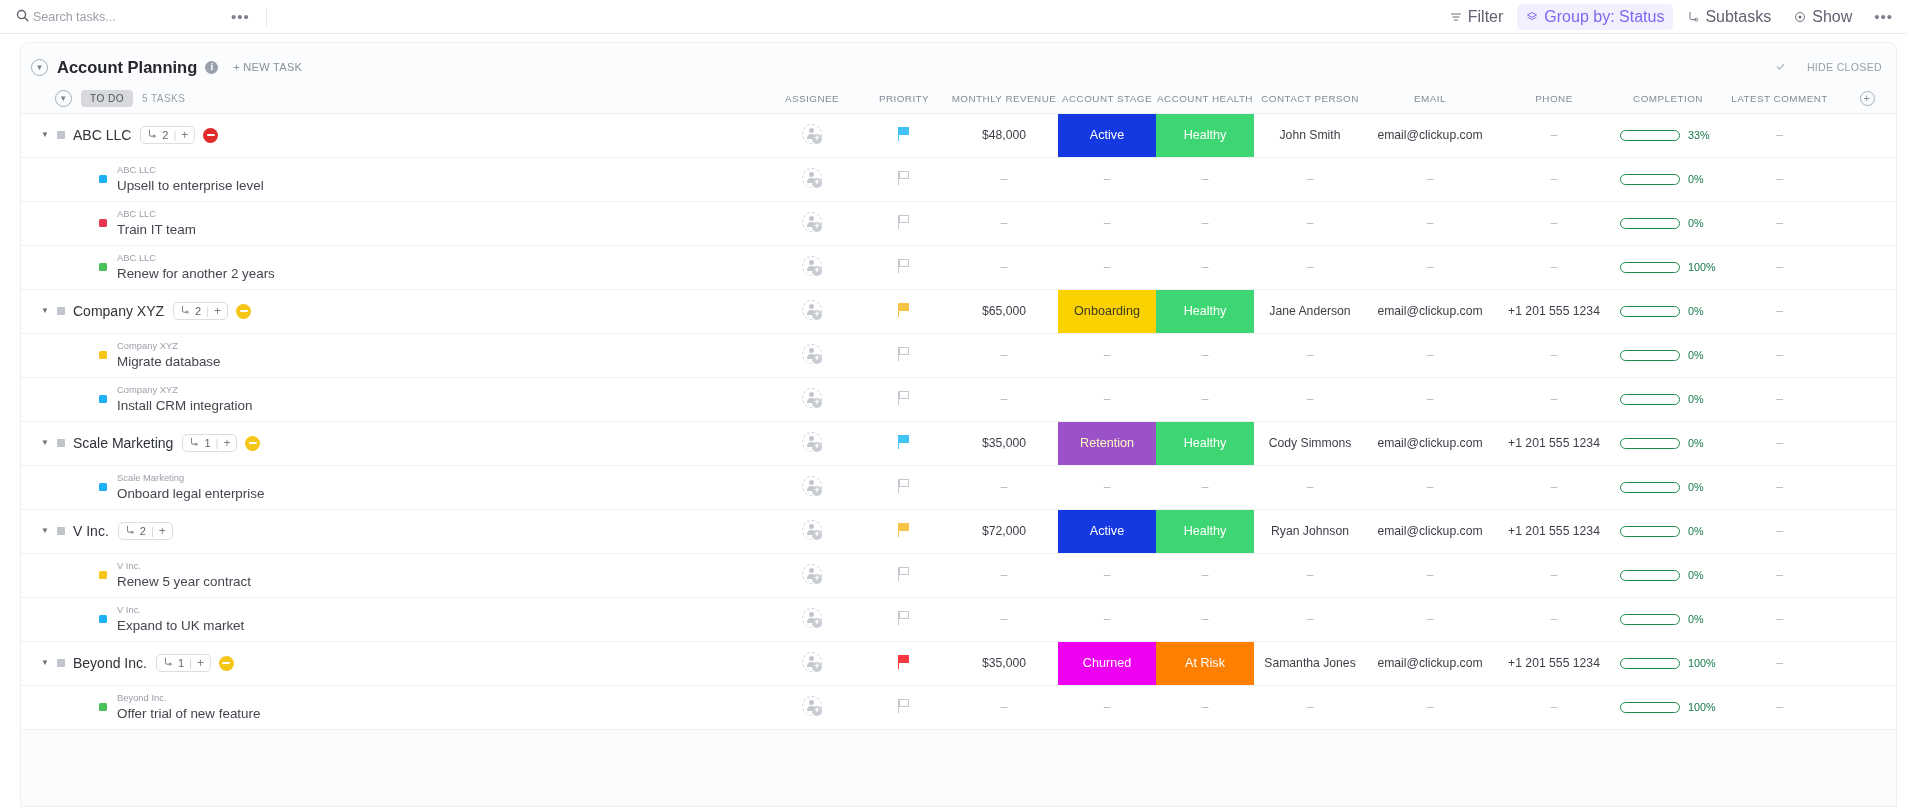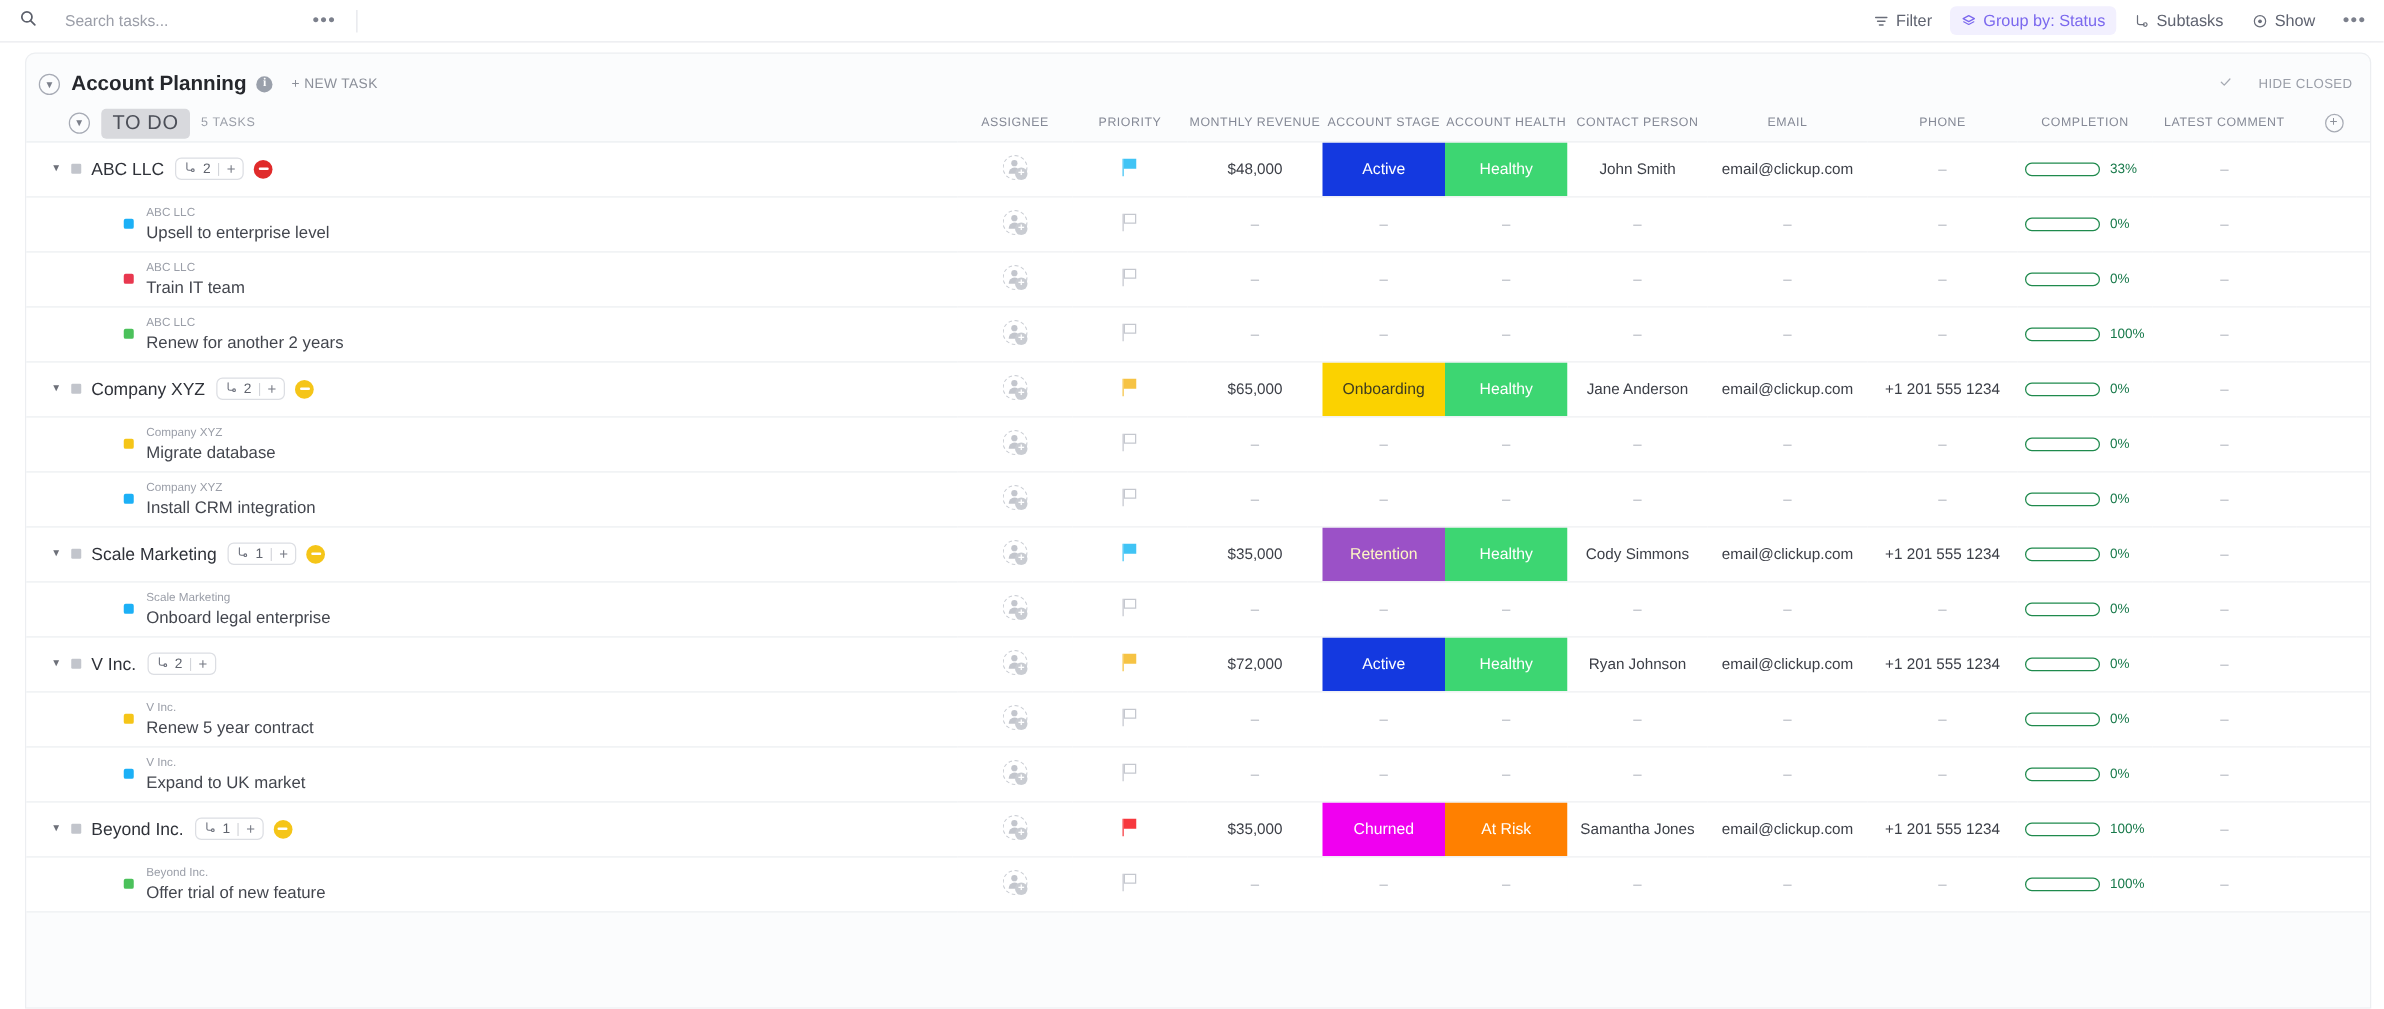--- a/index.html
+++ b/index.html
@@ -12,33 +12,33 @@
   }
 
   
   .topbar {
     height: 34px;
     display: flex; align-items: center;
     border-bottom: 1px solid #e9eaee;
     background: #ffffff;
     padding: 0 14px 0 16px;
   }
-  .search-wrap { display: flex; align-items: center; gap: 23px; }
+  .search-wrap { display: flex; align-items: center; gap: 4px; }
   .search-input {
     border: none; outline: none; background: transparent;
     font-family: "Liberation Sans", sans-serif;
     font-size: 12.5px; color: #656872; width: 190px;
   }
   .search-input::placeholder { color: #9b9ea8; }
   .tb-dots { color: #7c808c; font-size: 15px; letter-spacing: 1px; margin-left: 8px; cursor: pointer; }
   .tb-sep { width: 1px; height: 18px; background: #e4e5ea; margin-left: 16px; }
   .topbar-right { margin-left: auto; display: flex; align-items: center; gap: 5px; }
   .tb-item {
     display: flex; align-items: center; gap: 6px;
-    font-size: 13px; color: #5f6370;
+    font-size: 16px; color: #5f6370;
     padding: 4px 9px; border-radius: 5px; cursor: pointer;
     white-space: nowrap;
   }
   .tb-item.accent { color: #7b68ee; background: #f2f0fe; }
   .tb-item .ic { display: inline-flex; align-items: center; }
 
   
   .page {
     margin: 8px 10px 0 20px;
     background: #fbfcfd;
@@ -81,21 +81,21 @@
   .hdr-row th {
     font-size: 9.9px; font-weight: normal; color: #858996;
     letter-spacing: .45px; text-align: center; vertical-align: middle;
     border-bottom: 1px solid #eceef1;
   }
   .hdr-row th.left { text-align: left; }
 
   .group-cell { display: flex; align-items: center; gap: 9px; padding-left: 34px; }
   .status-pill-todo {
     background: #d8d9dd; color: #4c4f58;
-    font-size: 16px; letter-spacing: .5px;
+    font-size: 10px; letter-spacing: .5px;
     padding: 3px 9px; border-radius: 4px; cursor: pointer; font-weight: normal;
   }
   .task-count { font-size: 10px; color: #9a9ea8; letter-spacing: .45px; }
 
   .row { height: 43px; }
   .row td {
     border-bottom: 1px solid #eef0f2;
     font-size: 12.2px; color: #3c3f47;
     text-align: center; vertical-align: middle;
   }

